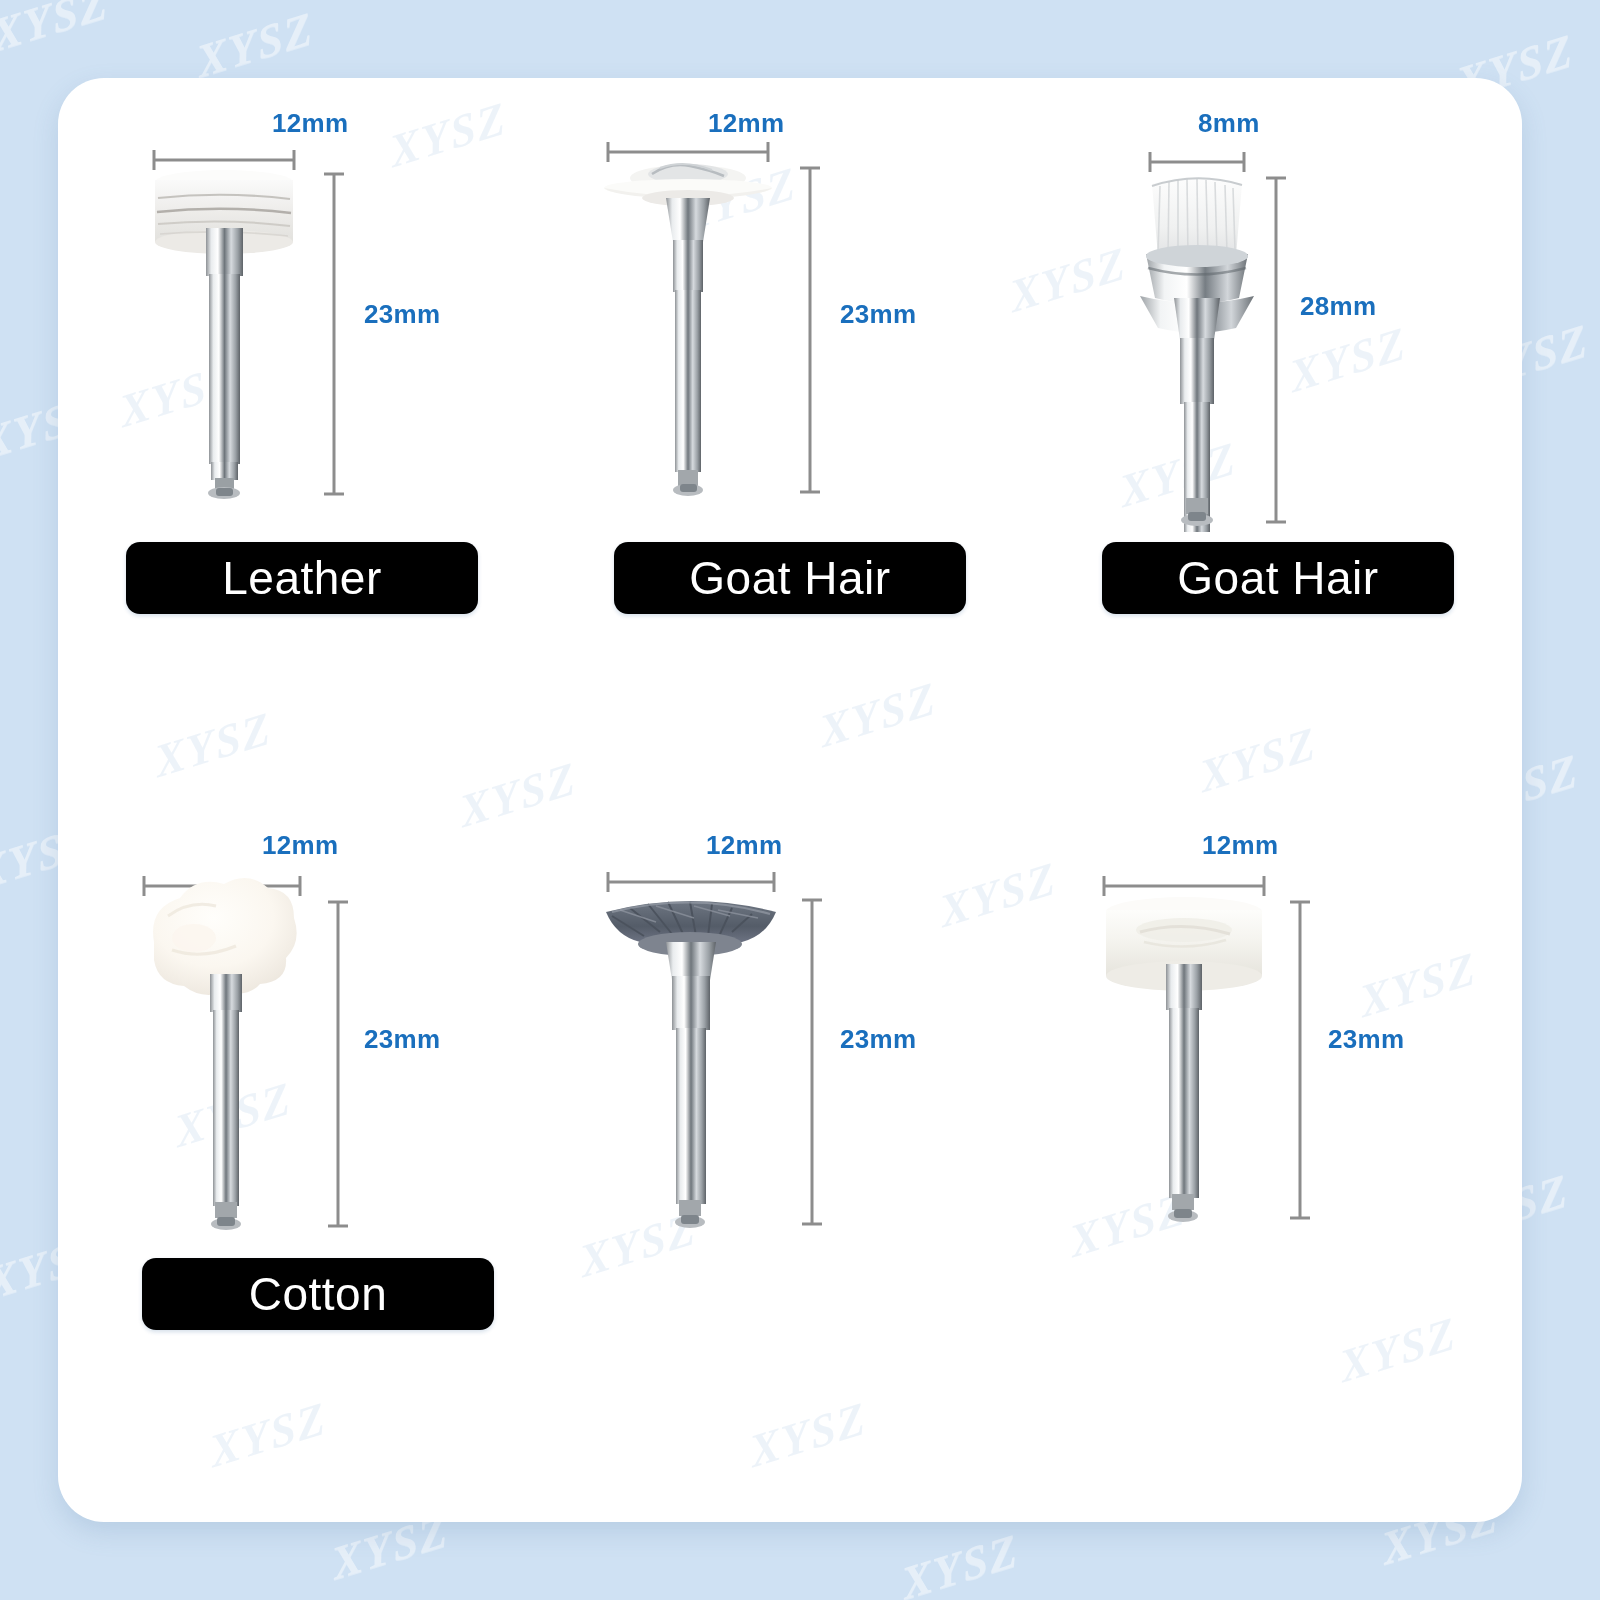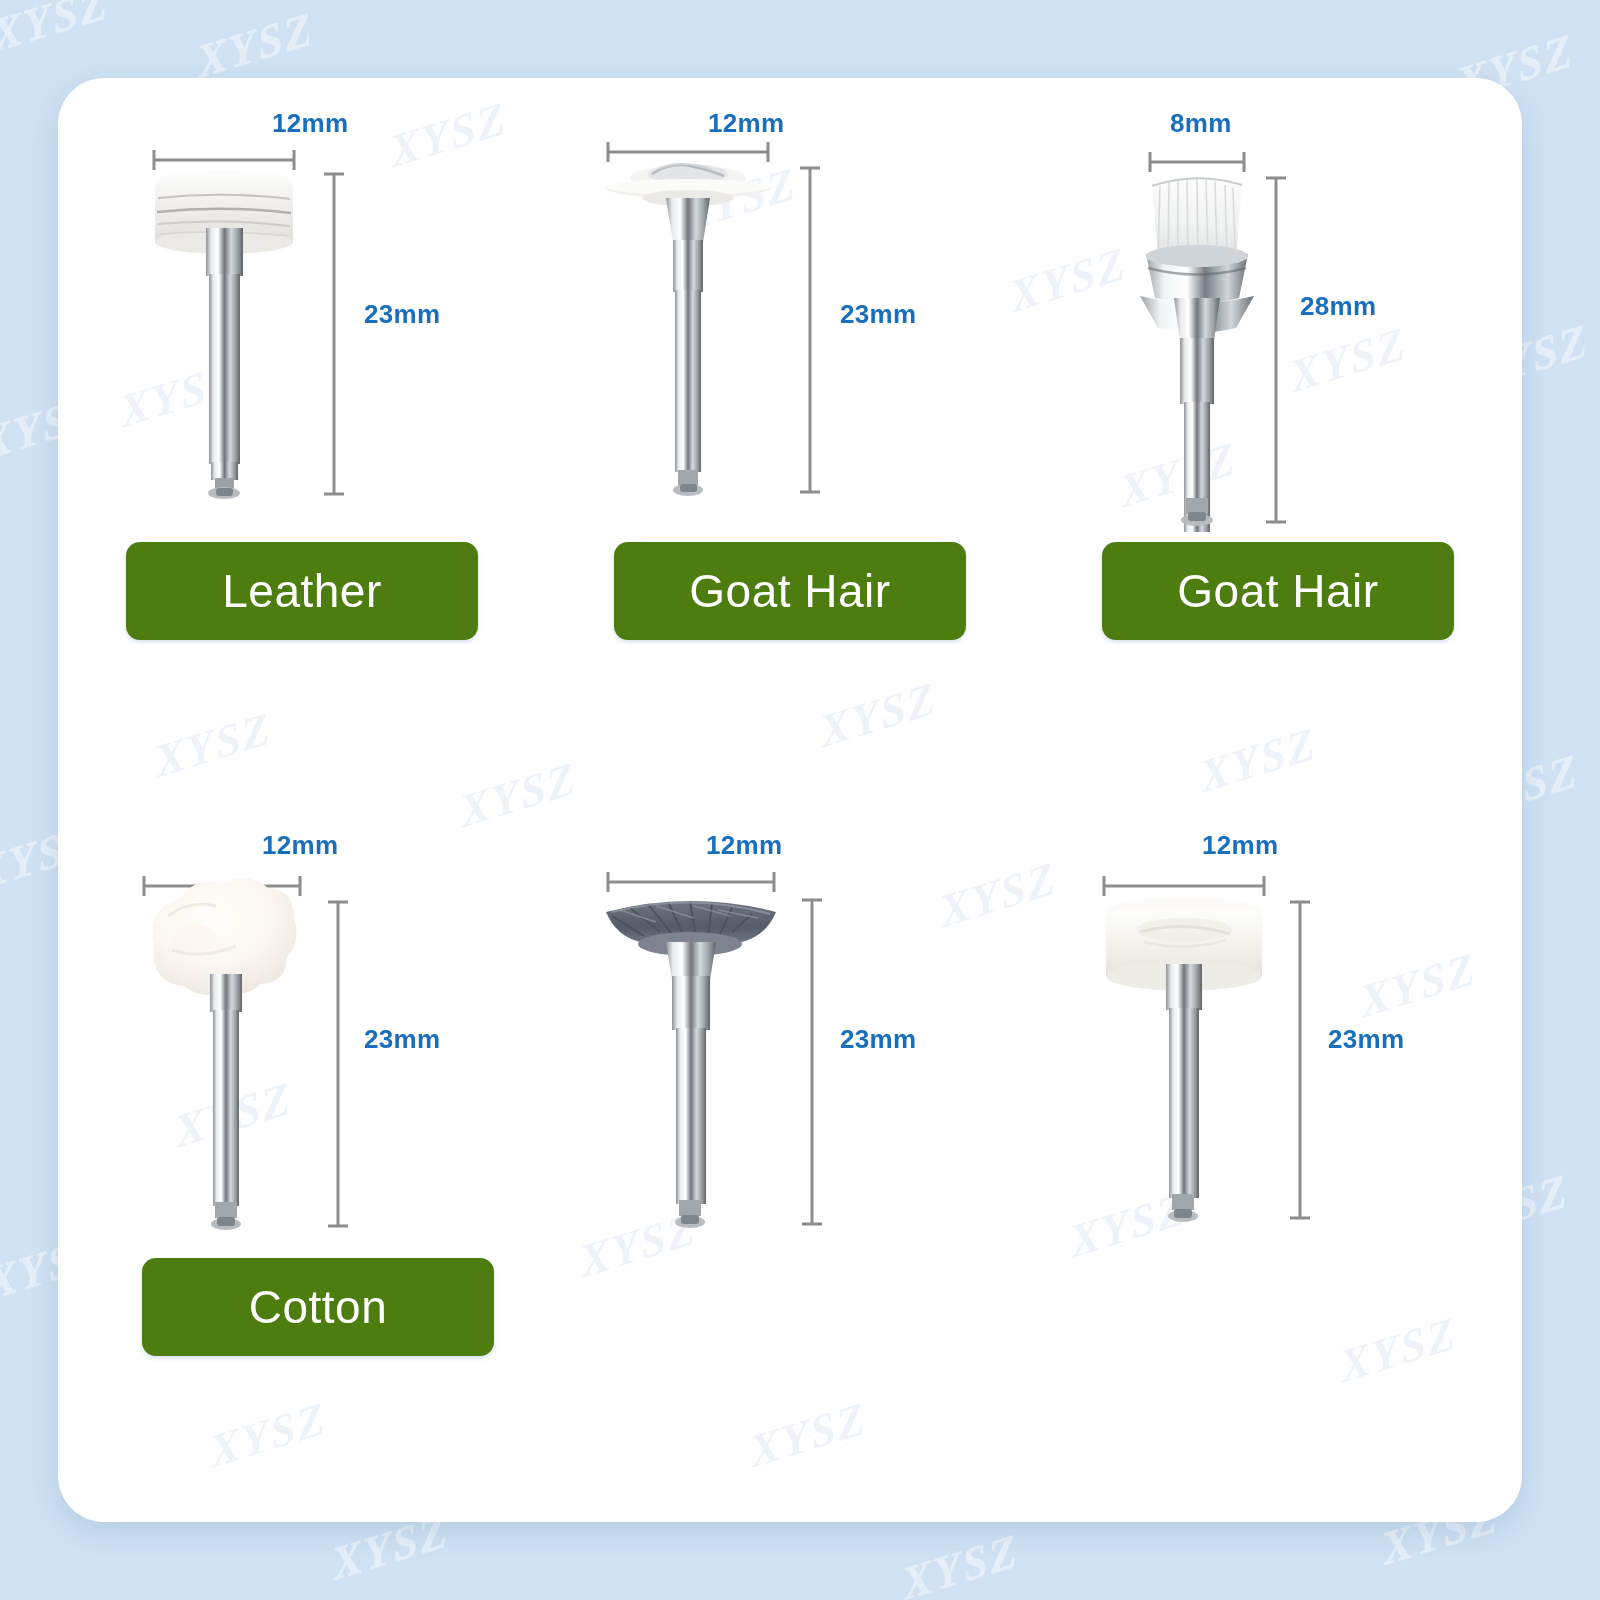--- a/index.html
+++ b/index.html
@@ -92,22 +92,22 @@
     white-space: nowrap;
     font-family: "Liberation Sans", sans-serif;
   }
   .dim-w { top: 2px; left: 50%; transform: translateX(-50%); }
   .dim-h { top: 50%; transform: translateY(-50%); }
 
   
   .label {
     margin-top: 10px;
     min-width: 352px;
-    height: 98px;
-    background: #4d7c0f;
+    height: 72px;
+    background: #000000;
     border-radius: 14px;
     display: flex;
     align-items: center;
     justify-content: center;
     padding: 0 11px;
     box-shadow: 0 2px 4px rgba(20,80,140,.18);
   }
   .label-text {
     color: #ffffff;
     font-size: 46px;
@@ -270,21 +270,21 @@
             </g>
           </svg>
         </div>
         <div class="label">
           <span class="label-text">Goat Hair</span>
         </div>
       </div>
 
       <div class="cell">
         <div class="figure">
-          <div class="dim dim-w" style="top:6px; left:92px; transform:none;">8mm</div>
+          <div class="dim dim-w" style="top:6px; left:120px; transform:none;">8mm</div>
           <div class="dim dim-h" style="left:222px; top:204px;">28mm</div>
           <svg width="400" height="430" viewBox="0 0 400 430">
             <defs>
               <linearGradient id="cshaft" x1="0" y1="0" x2="1" y2="0">
                 <stop offset="0%" stop-color="#8e9296"></stop>
                 <stop offset="14%" stop-color="#e9ecee"></stop>
                 <stop offset="32%" stop-color="#ffffff"></stop>
                 <stop offset="50%" stop-color="#6f767c"></stop>
                 <stop offset="68%" stop-color="#d6dade"></stop>
                 <stop offset="86%" stop-color="#9aa0a5"></stop>

